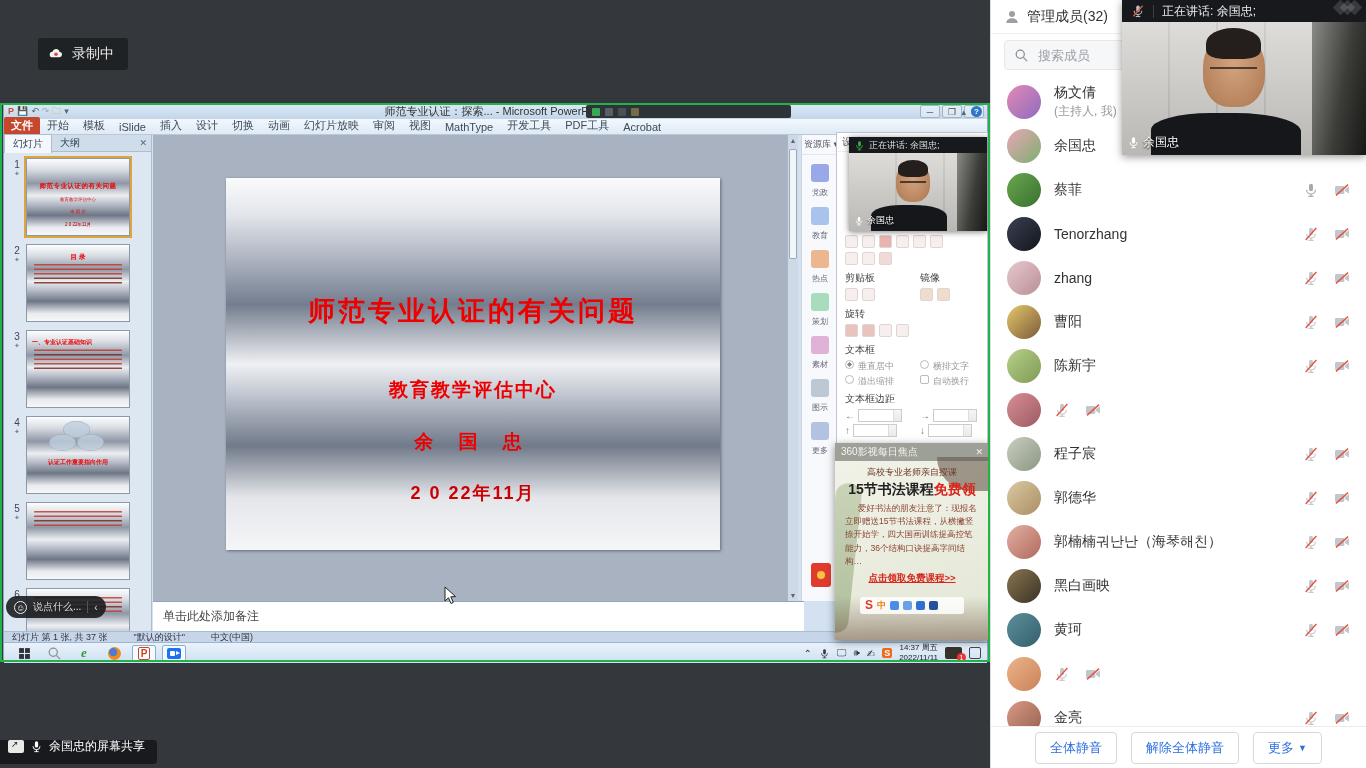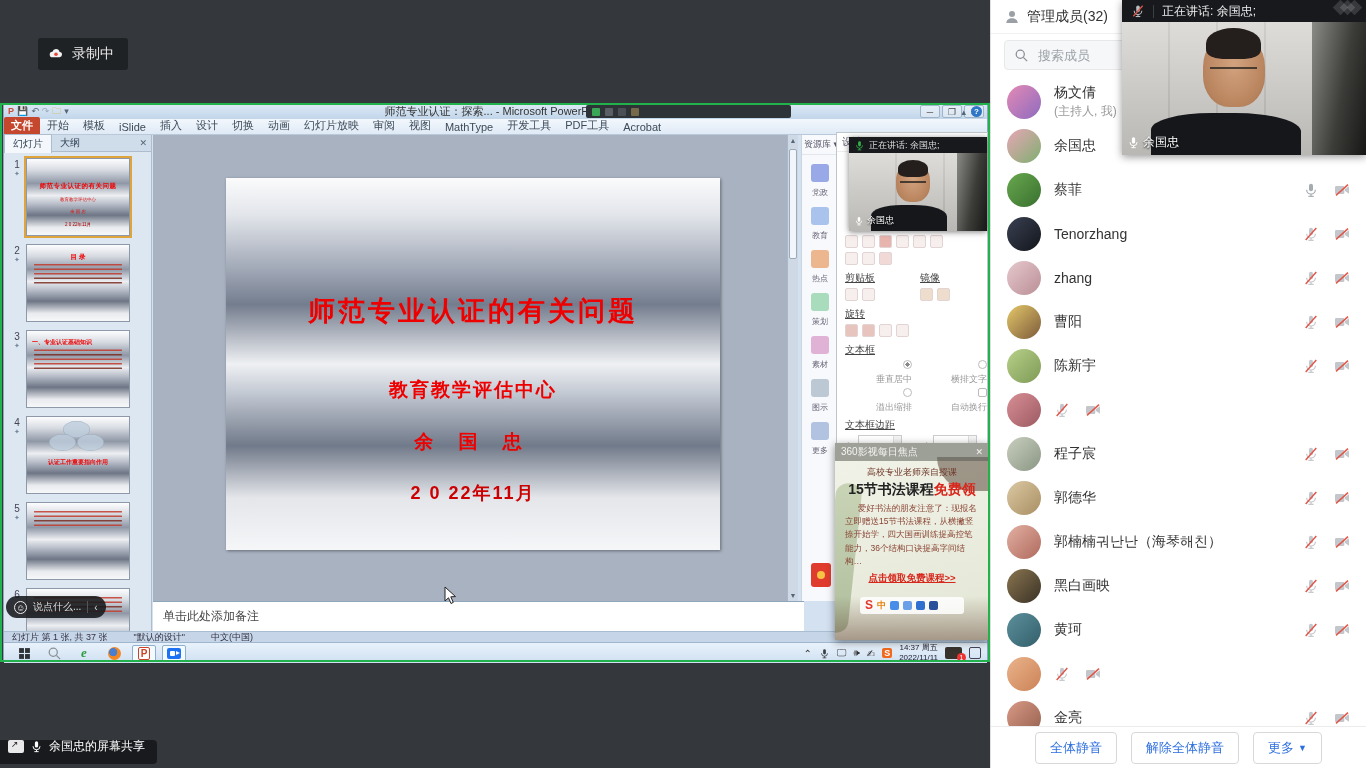--- a/index.html
+++ b/index.html
@@ -84,24 +84,24 @@
   .clock{font-size:8px;color:#223;text-align:center;line-height:1.2;}
   .cam-badge{position:relative;width:17px;height:12px;background:#38322c;border-radius:2px;}
   .cam-badge b{position:absolute;right:-4px;bottom:-3px;background:#e33;color:#fff;border-radius:50%;width:9px;height:9px;font-size:7px;line-height:9px;text-align:center;font-weight:normal;}
   .notif-ic{width:12px;height:12px;border:1px solid #445;border-radius:2px;}
 
   
   .fpane{position:absolute;left:836px;top:132px;width:152px;height:313px;background:#fff;border:1px solid #bfc6cd;z-index:5;font-size:10px;color:#555;}
   .fpane .fhead{display:flex;justify-content:space-between;padding:2px 5px;color:#667;font-size:10px;border-bottom:1px solid #eee;}
   .fgrid{display:flex;gap:4px;padding:2px 8px;}
   .fgrid i{width:13px;height:13px;border:1px solid #e3d4d4;border-radius:2px;background:#f7eeee;display:block;}
-  .flabel{padding:4px 8px 1px;color:#444;text-decoration:underline;}
+  .flabel{padding:4px 8px 1px;color:#444;}
   .fcols{display:flex;}
   .fcols>div{flex:1;}
-  .fradio{display:flex;align-items:flex-end;gap:4px;padding:2px 0 0 8px;color:#999;font-size:9px;white-space:nowrap;flex-direction:column;}
+  .fradio{display:flex;align-items:flex-start;gap:4px;padding:2px 0 0 8px;color:#999;font-size:9px;white-space:nowrap;}
   .fradio i{width:9px;height:9px;border:1px solid #bbb;border-radius:50%;display:inline-block;flex:none;}
   .fradio i.sq{border-radius:2px;}
   .fradio i.on{background:radial-gradient(circle,#888 40%,#fff 45%);}
   .ffield{display:flex;align-items:center;gap:3px;padding:2px 0 0 8px;color:#777;}
   .ffield .box{width:44px;height:13px;border:1px solid #ccc;position:relative;}
   .ffield .box::after{content:"";position:absolute;right:0;top:0;bottom:0;width:7px;border-left:1px solid #ddd;background:linear-gradient(#f6f6f6,#e9e9e9);}
   .flinks{display:flex;gap:16px;padding:8px 0 0 18px;color:#c66;font-size:9px;}
 
   
   .mini-video{position:absolute;left:849px;top:137px;width:138px;height:94px;z-index:6;box-shadow:0 1px 6px rgba(0,0,0,.5);}

